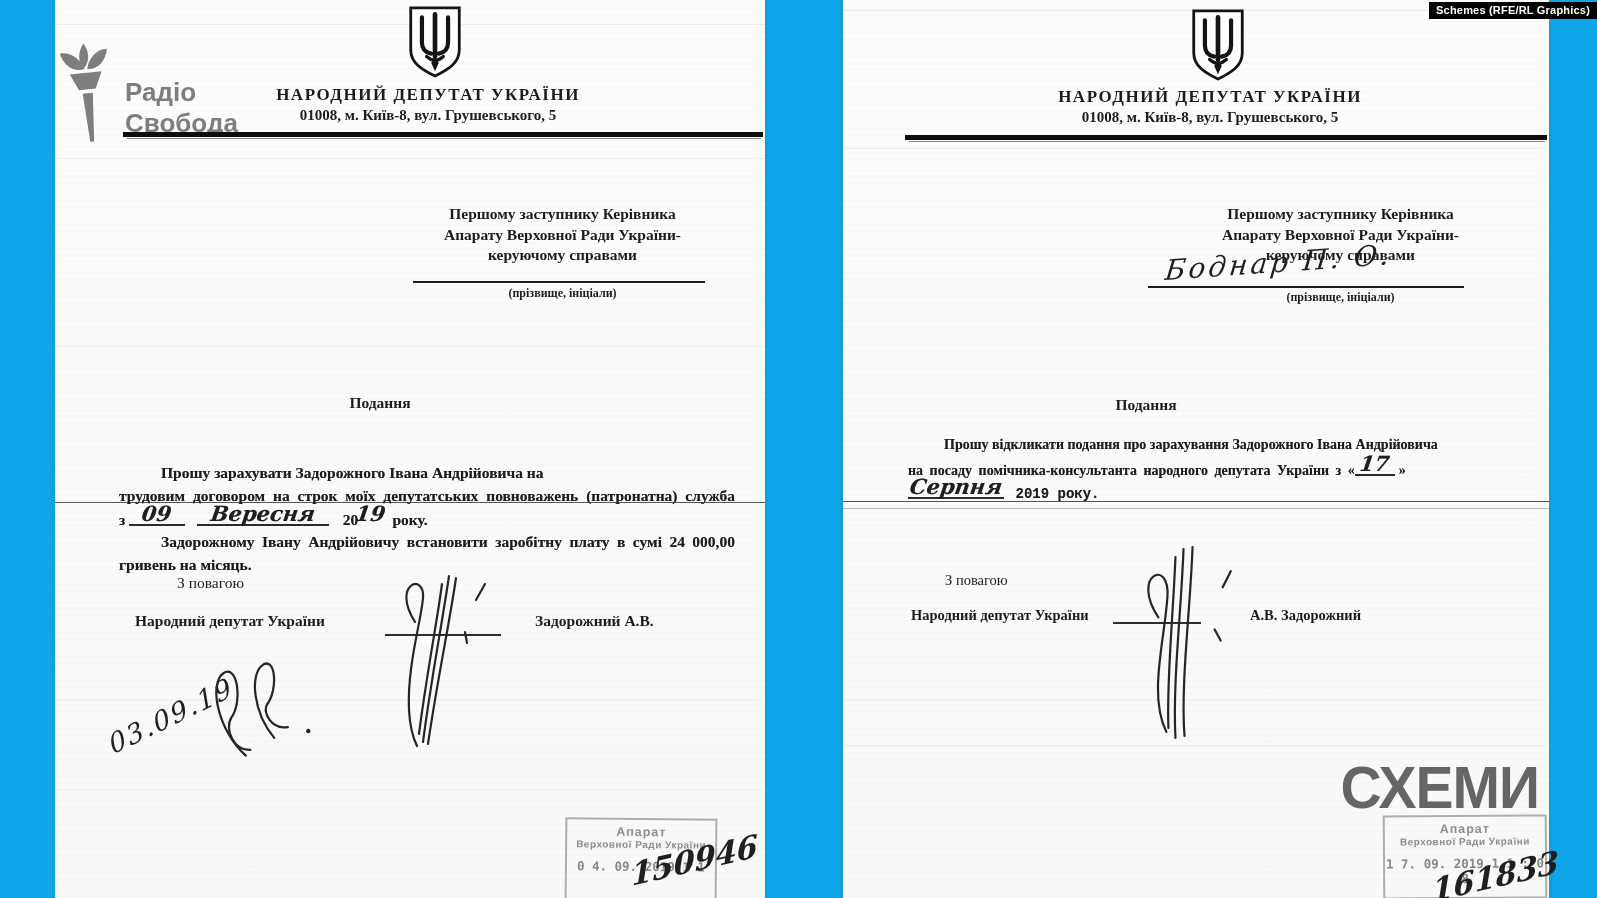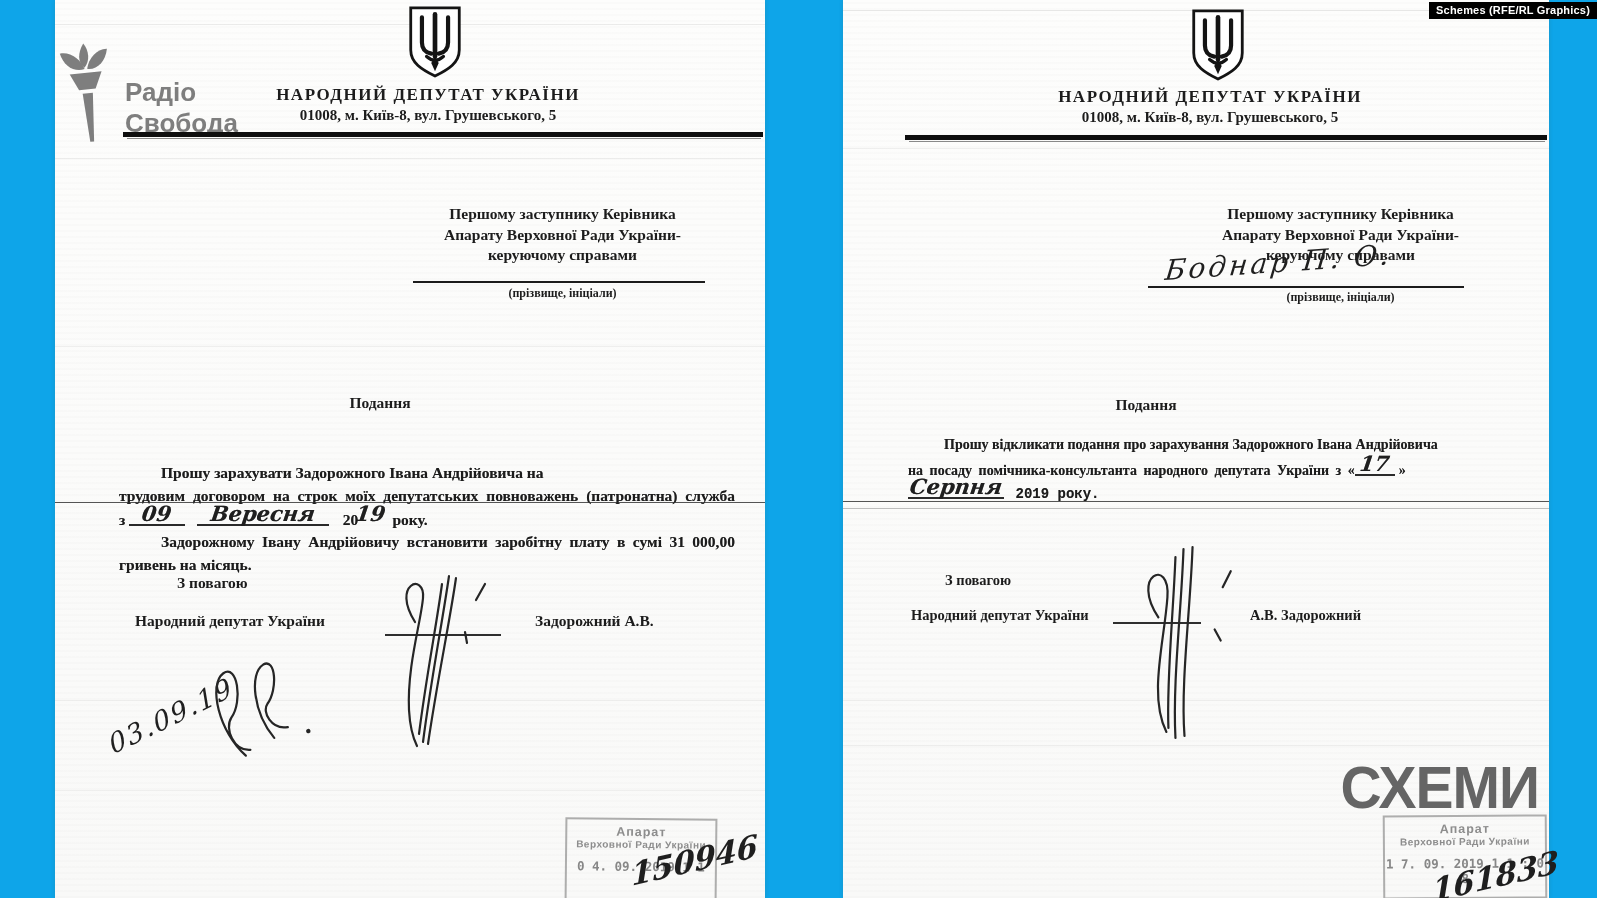--- a/index.html
+++ b/index.html
@@ -64,21 +64,21 @@
   
   .hw{
     font-family:"DejaVu Serif", serif; font-style:italic; color:#1f1f1f;
     transform:skewX(-8deg); display:inline-block;
   }
   .hw-inline{ font-size:21px; position:relative; top:-4px; }
   .hw-name{ position:absolute; font-size:28px; letter-spacing:3px; transform:rotate(-4deg) skewX(-10deg); z-index:3; }
   .hw-bigdate{ position:absolute; font-size:27px; transform:rotate(-26deg) skewX(-6deg); letter-spacing:2px; }
   .hw-stampnum{ position:absolute; font-size:31px; font-weight:bold; transform:rotate(-13deg) skewX(-12deg); z-index:6; }
   
-  .regards{ position:absolute; font-weight:bold; }
+  .regards{ position:absolute; font-weight:normal; }
   .page-left .regards, .page-left .signer-title, .page-left .signer-name{ font-size:15.5px; }
   .page-right .regards, .page-right .signer-title, .page-right .signer-name{ font-size:14.5px; }
   .signer-title,.signer-name{ position:absolute; font-weight:bold; }
   .sig-line{ position:absolute; height:2px; background:#2e2e2e; }
   .sig-svg{ position:absolute; z-index:2; }
   .sig-svg path{ fill:none; stroke:#262626; stroke-width:2.2; stroke-linecap:round; }
   
   .stamp{
     position:absolute; border:2px solid rgba(128,128,128,.62);
     text-align:center; color:#8d8d8d; z-index:1;
@@ -161,21 +161,21 @@
     <div class="body-block" style="left:64px; top:434px; width:616px;margin-top:28px;">
       <div class="bl indent nowrap">Прошу зарахувати Задорожного Івана Андрійовича на</div>
       <div class="bl just">трудовим договором на строк моїх депутатських повноважень (патронатна) служба</div>
       <div class="bl nowrap" style="height:24px;">
         <span>з</span>
         <span class="blank w56"><span class="hw hw-inline">09</span></span>
         <span class="blank w132" style="margin-left:8px;"><span class="hw hw-inline">Вересня</span></span>
         <span style="margin-left:10px;text-align:center;">20</span><span class="hw hw-inline" style="margin-left:-2px;">19</span>
         <span style="margin-left:3px;">року.</span>
       </div>
-      <div class="bl just indent">Задорожному Івану Андрійовичу встановити заробітну плату в сумі 31 000,00</div>
+      <div class="bl just indent">Задорожному Івану Андрійовичу встановити заробітну плату в сумі 24 000,00</div>
       <div class="bl nowrap">гривень на місяць.</div>
     </div>
     <div class="sline" style="top:502px; opacity:.8; background:#2a2a2a;"></div>
 
     <div class="regards" style="left:122px; top:574px;">З повагою</div>
     <div class="signer-title" style="left:80px; top:612px;">Народний депутат України</div>
     <div class="sig-line" style="left:330px; top:634px; width:116px;"></div>
     <svg class="sig-svg" style="left:318px; top:570px;" width="132" height="182" viewBox="0 0 132 182">
       <path d="M42 52 C18 14 52 2 50 28 C48 52 34 96 36 140 C37 158 40 168 44 176"></path>
       <path d="M76 6 C70 48 58 110 50 172"></path>

